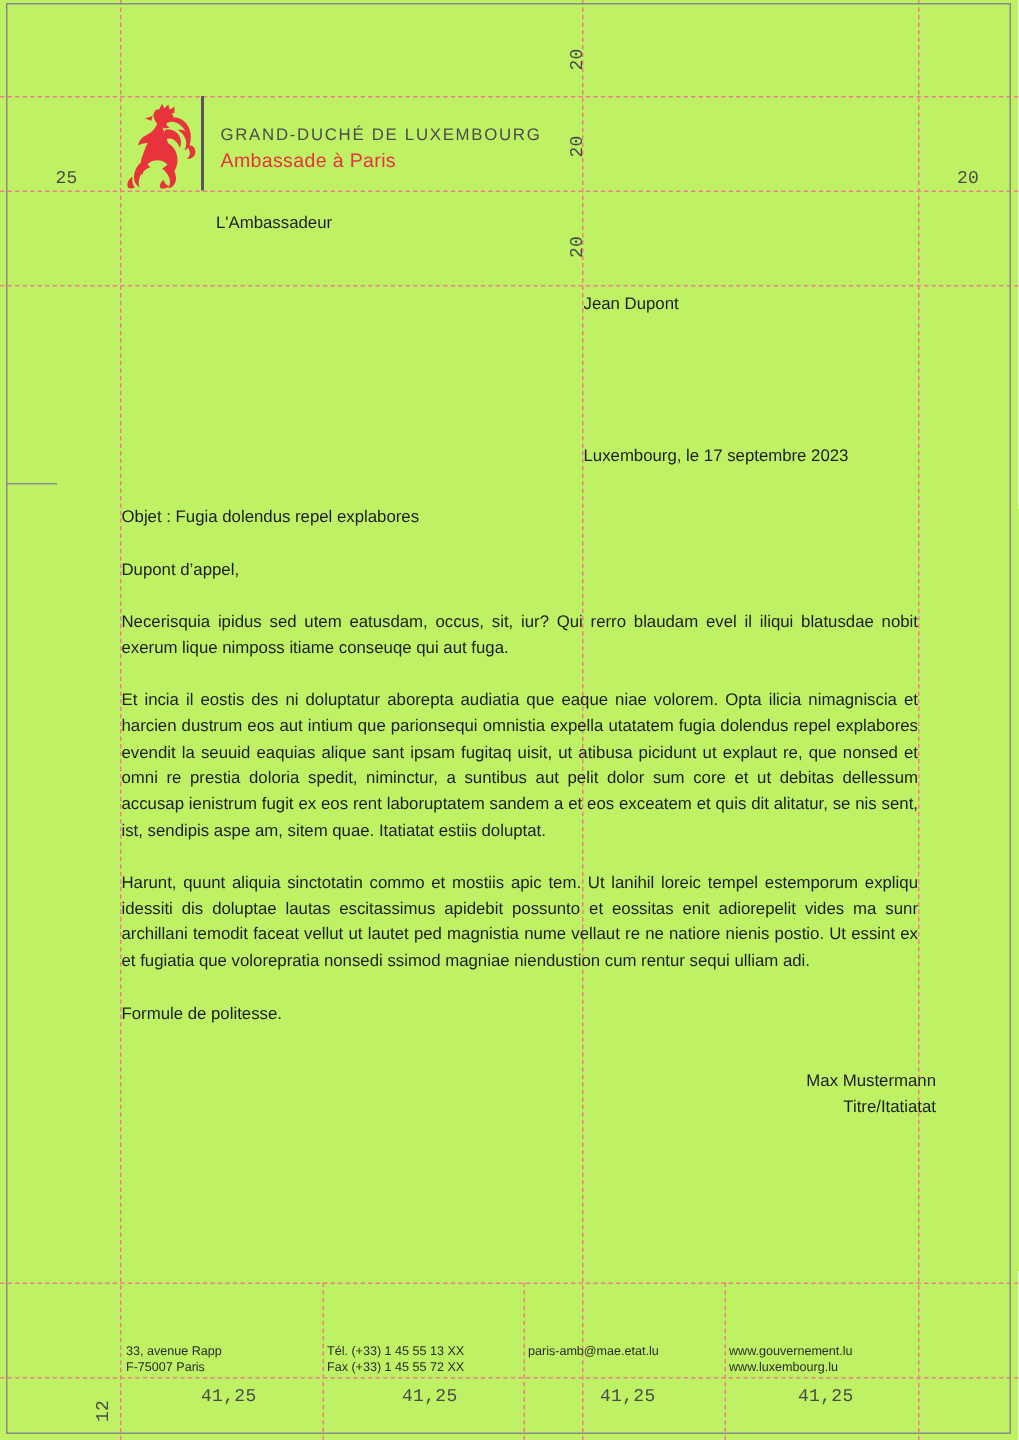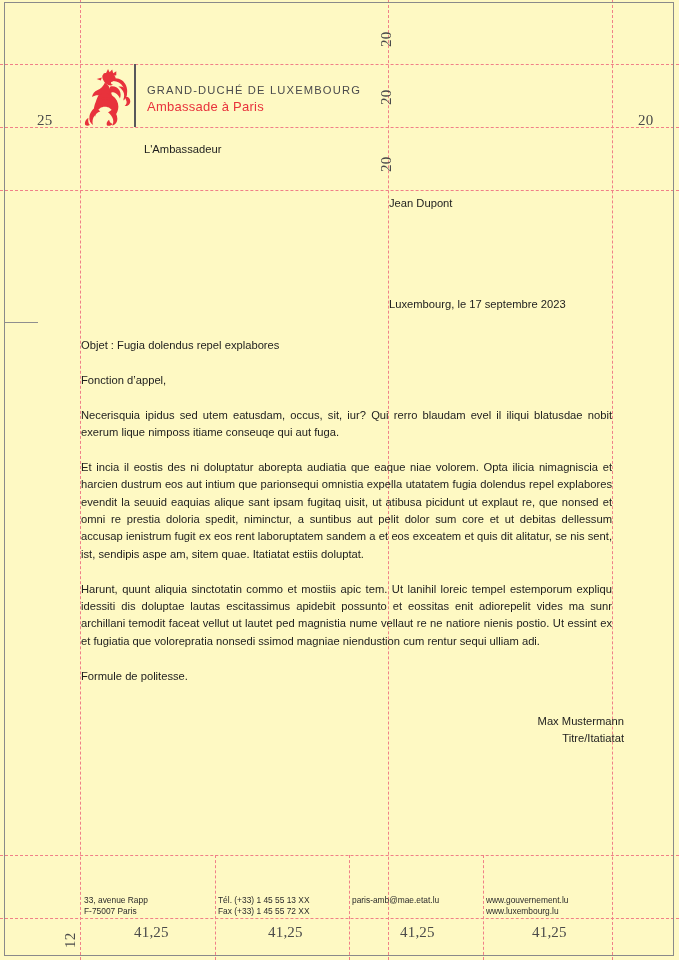--- a/index.html
+++ b/index.html
@@ -10,21 +10,21 @@
   body {
     font-family: "Liberation Sans", sans-serif;
     -webkit-font-smoothing: antialiased;
   }
 
   #page {
     position: relative;
     width: 679px;
     height: 960px;
     overflow: hidden;
-    background: #fef9c3;
+    background: #bef264;
   }
 
   
   #page-frame {
     position: absolute;
     left: 4px;
     top: 2px;
     width: 670px;
     height: 954px;
     border: 1px solid #8a8a8a;
@@ -54,25 +54,25 @@
     left: 4px;
     top: 322px;
     width: 34px;
     height: 0;
     border-top: 1px solid #8f8f8f;
   }
 
   
   .measure {
     position: absolute;
-    font-size: 15px;
+    font-size: 12px;
     color: #4a4a4a;
     letter-spacing: .2px;
     white-space: nowrap;
-    font-family: Liberation Serif, serif;
+    font-family: Liberation Mono, monospace;
   }
   .measure.vert {
     transform: rotate(-90deg);
     transform-origin: left top;
   }
 
   
   #letterhead {
     position: absolute;
     left: 81px;
@@ -263,21 +263,21 @@
   <div class="doc-text" id="sender-role">L'Ambassadeur</div>
 
   <div class="doc-text" id="recipient">
     <div>Jean Dupont</div>
   </div>
 
   <div class="doc-text" id="letter-date">Luxembourg, le 17 septembre 2023</div>
 
   <div class="doc-text" id="body">
     <p class="plain">Objet : Fugia dolendus repel explabores</p>
-    <p class="plain">Fonction d’appel,</p>
+    <p class="plain">Dupont d’appel,</p>
     <p>Necerisquia ipidus sed utem eatusdam, occus, sit, iur? Qui rerro blaudam evel il iliqui blatusdae nobit exerum lique nimposs itiame conseuqe qui aut fuga.</p>
     <p>Et incia il eostis des ni doluptatur aborepta audiatia que eaque niae volorem. Opta ilicia nimagniscia et harcien dustrum eos aut intium que parionsequi omnistia expella utatatem fugia dolendus repel explabores evendit la seuuid eaquias alique sant ipsam fugitaq uisit, ut atibusa picidunt ut explaut re, que nonsed et omni re prestia doloria spedit, niminctur, a suntibus aut pelit dolor sum core et ut debitas dellessum accusap ienistrum fugit ex eos rent laboruptatem sandem a et eos exceatem et quis dit alitatur, se nis sent, ist, sendipis aspe am, sitem quae. Itatiatat estiis doluptat.</p>
     <p>Harunt, quunt aliquia sinctotatin commo et mostiis apic tem. Ut lanihil loreic tempel estemporum expliqu idessiti dis doluptae lautas escitassimus apidebit possunto et eossitas enit adiorepelit vides ma sunr archillani temodit faceat vellut ut lautet ped magnistia nume vellaut re ne natiore nienis postio. Ut essint ex et fugiatia que volorepratia nonsedi ssimod magniae niendustion cum rentur sequi ulliam adi.</p>
     <p class="plain">Formule de politesse.</p>
   </div>
 
   <div class="doc-text" id="signature">
     <div>Max Mustermann</div>
     <div>Titre/Itatiatat</div>
   </div>

